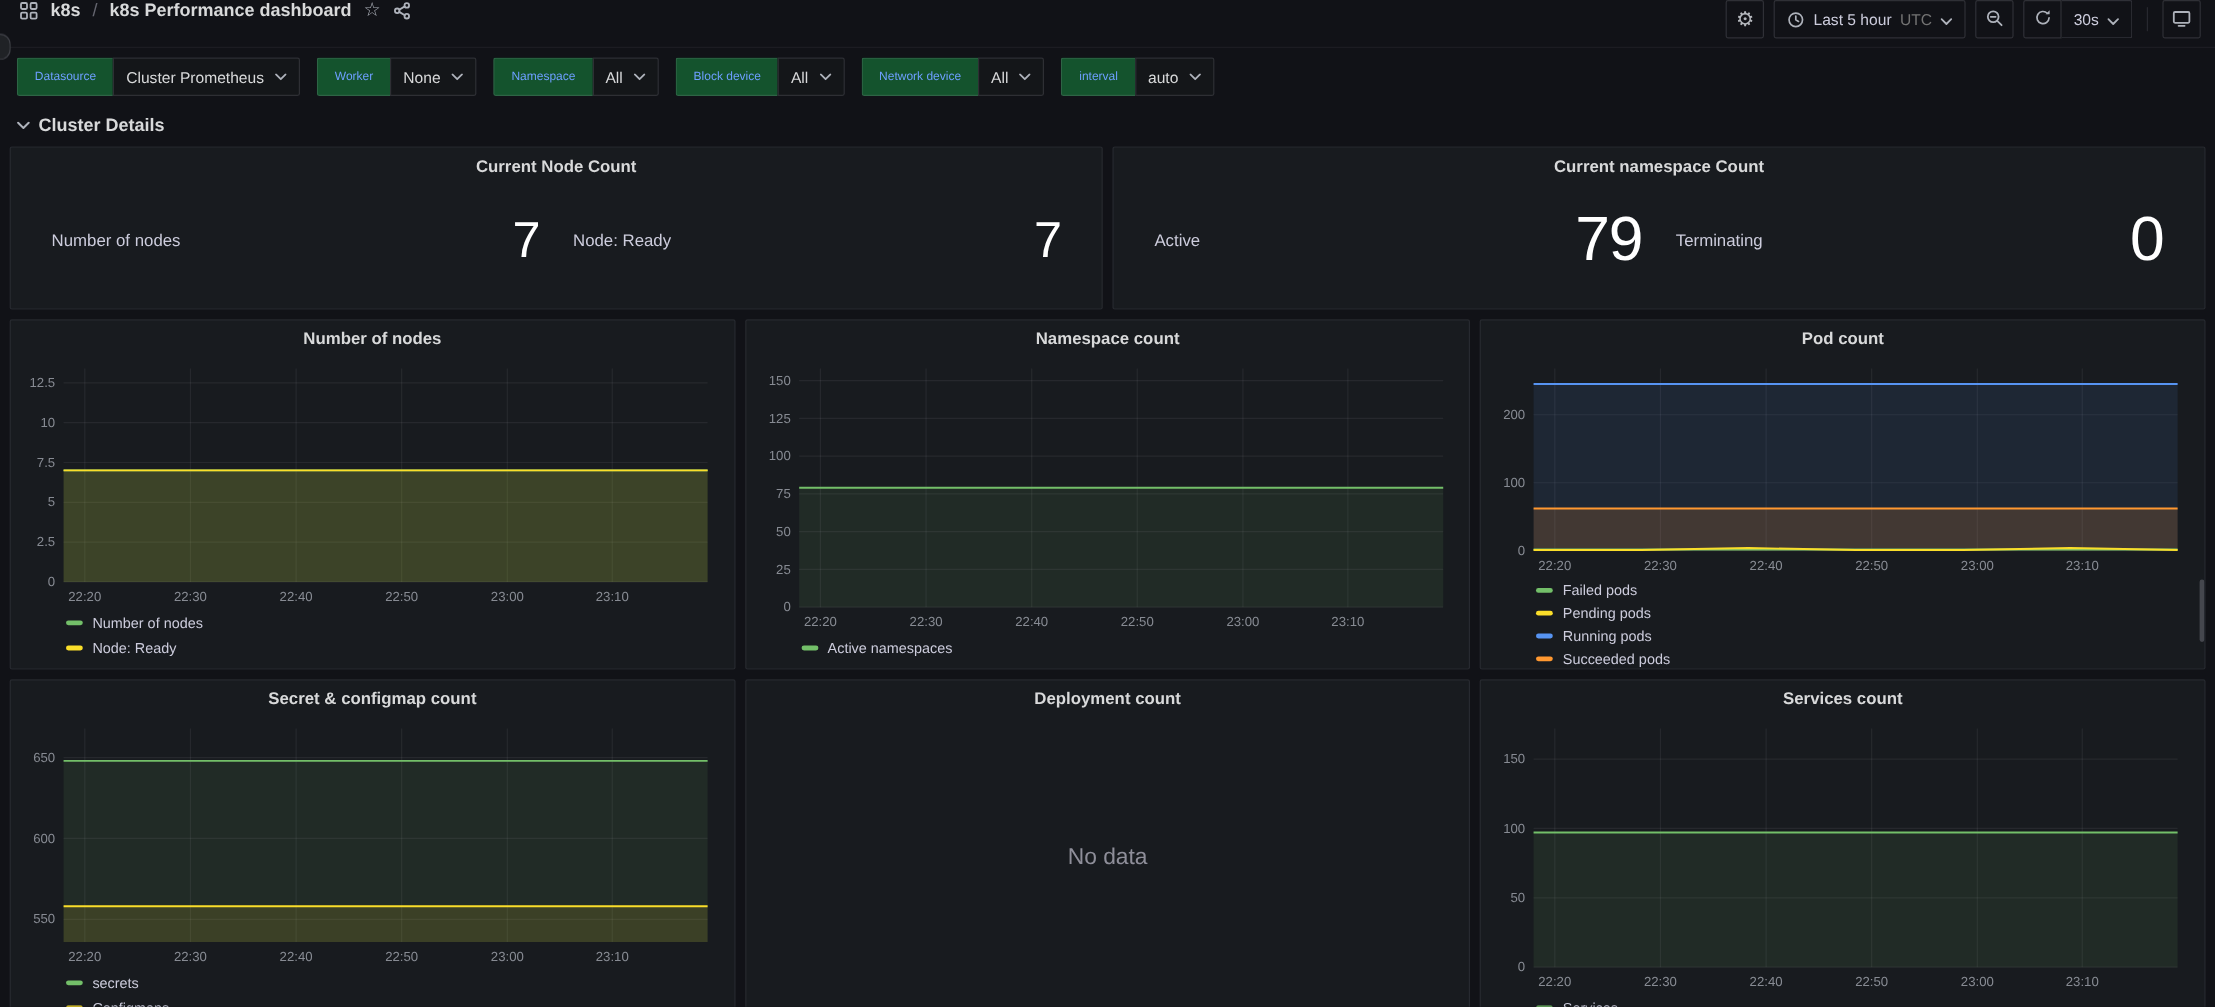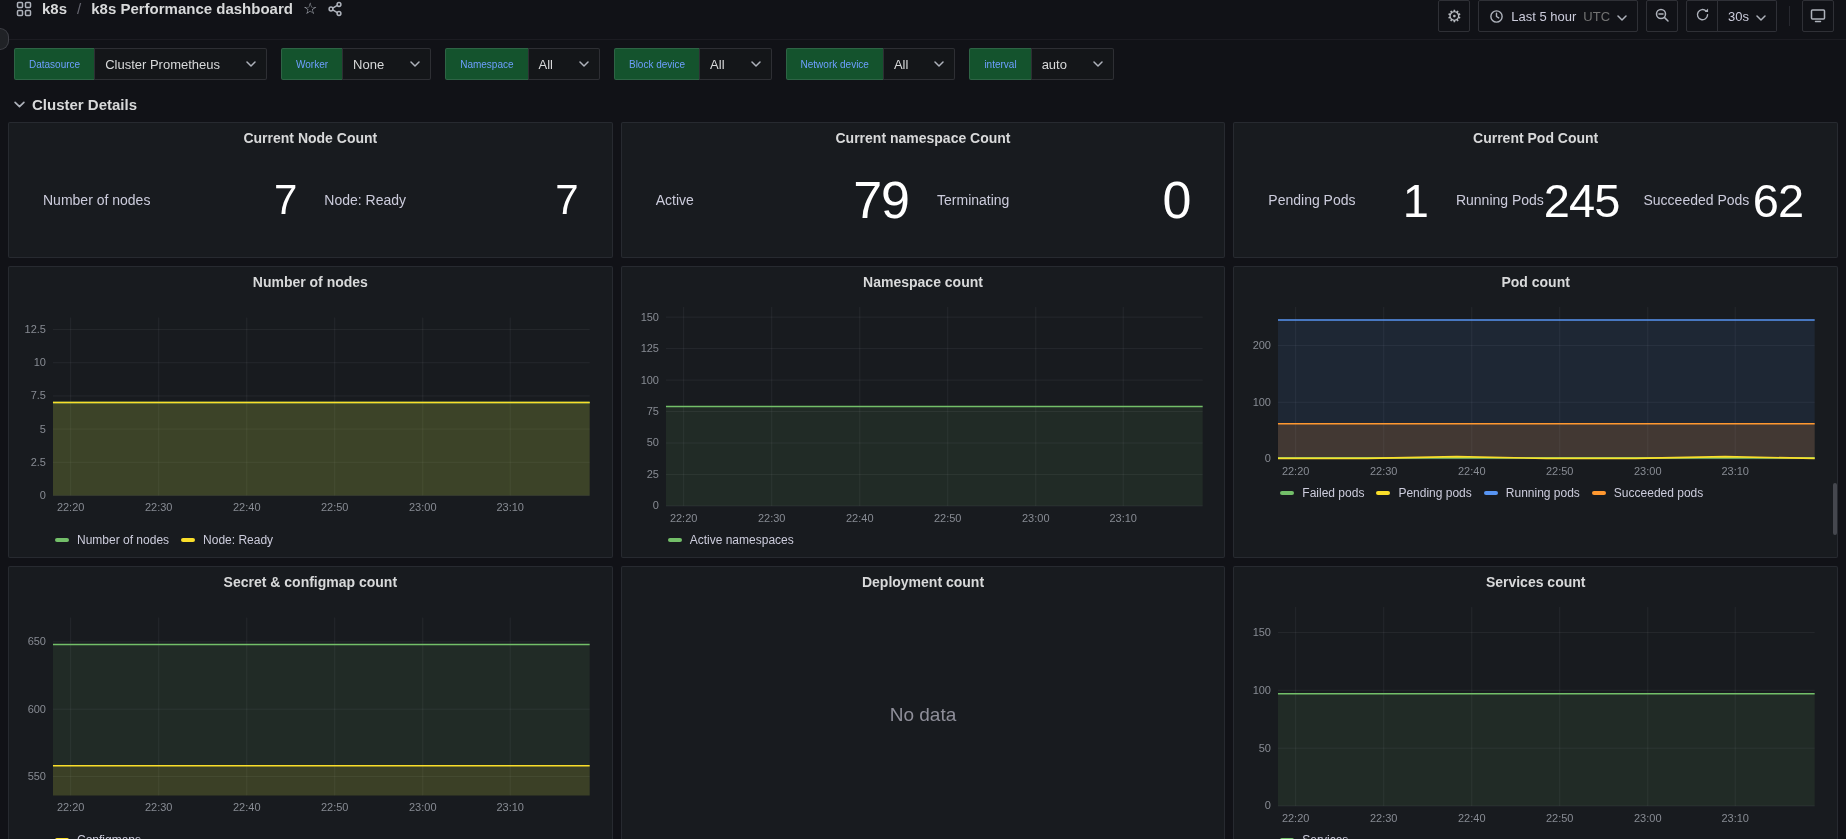--- a/index.html
+++ b/index.html
@@ -24,21 +24,21 @@
   .refresh-group .seg2{border-radius:0 2px 2px 0;border-left:none}
   .divider{width:1px;height:20px;background:rgba(204,204,220,0.12);margin:0 4px}
   .tz{font-weight:500}
   .pull-tab{position:fixed;left:0;top:28px;width:9px;height:22px;background:#202226;
     border:1px solid rgba(204,204,220,0.18);border-left:none;border-radius:0 11px 11px 0;cursor:pointer}
   
   .subnav{display:flex;align-items:center;gap:14px;padding:8px 12px 8px 14px}
   .var{display:flex;align-items:stretch;height:32px}
   .var-label{display:flex;align-items:center;padding:0 14px;font-size:10px;font-weight:500;
     background:#14532d;border:1px solid rgba(204,204,220,0.14);border-right:none;border-radius:2px 0 0 2px}
-  .var-value{display:flex;align-items:center;gap:26px;padding:0 10px;font-size:13px;color:#d8d9da;
+  .var-value{display:flex;align-items:center;gap:9px;padding:0 10px;font-size:13px;color:#d8d9da;
     background:#141619;border:1px solid rgba(204,204,220,0.14);border-radius:0 2px 2px 0;cursor:pointer}
   
   .section-row{display:flex;align-items:center;gap:7px;height:32px;padding:0 14px;
     font-size:15px;font-weight:600;color:#d8d9da;cursor:pointer}
   
   .grid{padding:2px 8px 0;display:flex;flex-direction:column;gap:8px}
   .row{display:flex;gap:8px}
   .panel{flex:1;min-width:0;background:#181b1f;border:1px solid rgba(204,204,220,0.09);
     border-radius:2px;position:relative;display:flex;flex-direction:column}
   .panel-title{height:30px;display:flex;align-items:center;justify-content:center;
@@ -47,21 +47,21 @@
   .stats{flex:1;display:flex;align-items:center;padding:0 20px 10px}
   .stat{flex:1;display:flex;align-items:center;justify-content:space-between;padding:0 14px;min-width:0}
   .stat-label{font-size:14px;color:#ccccdc;white-space:nowrap}
   .stat-value{font-size:42px;font-weight:500;color:#ffffff;line-height:1;letter-spacing:-1px}
   .row-stats .panel:nth-child(2) .stat-value{font-size:52px}
   .row-stats .panel:nth-child(3) .stat-value{font-size:47px}
   .chart-panel{height:292px}
   .chart-wrap{flex:1;min-height:0;padding:0 10px 0 6px}
   .chart{width:100%;height:100%;display:block}
   .chart text{fill:#878b93;font-size:11px;font-family:"Liberation Sans",sans-serif}
-  .legend{padding:2px 8px 8px 46px;display:flex;flex-direction:row;gap:12px;flex:none}
+  .legend{padding:2px 8px 8px 46px;display:flex;flex-direction:column;gap:2px;flex:none}
   .legend-scroll{position:relative;height:76px;overflow:hidden;padding-bottom:0}
   .legend-item{display:flex;align-items:center;gap:8px;height:19px;cursor:pointer}
   .swatch{width:14px;height:4px;border-radius:2px;flex:none}
   .legend-label{font-size:12px;color:#ccccdc;white-space:nowrap}
   .legend-scrollbar{position:absolute;right:0;top:2px;width:4px;height:52px;border-radius:2px;
     background:rgba(204,204,220,0.25);cursor:pointer}
   .nodata{flex:1;display:flex;align-items:center;justify-content:center;font-size:19px;padding-bottom:24px}
   
   .i{stroke:#aeb2bb;fill:none;stroke-width:1.5;stroke-linecap:round;stroke-linejoin:round}
   .i-fill{fill:#aeb2bb;stroke:none}
@@ -244,37 +244,20 @@
     <div class="panel stat-panel">
       <div class="panel-title">Current namespace Count</div>
       <div class="stats">
         <div class="stat">
           <span class="stat-label">Active</span>
           <span class="stat-value">79</span>
         </div>
         <div class="stat">
           <span class="stat-label">Terminating</span>
           <span class="stat-value">0</span>
-        </div>
-      </div>
-    </div>
-    <div class="panel stat-panel">
-      <div class="panel-title">Current Pod Count</div>
-      <div class="stats">
-        <div class="stat">
-          <span class="stat-label">Pending Pods</span>
-          <span class="stat-value">1</span>
-        </div>
-        <div class="stat">
-          <span class="stat-label">Running Pods</span>
-          <span class="stat-value">245</span>
-        </div>
-        <div class="stat">
-          <span class="stat-label">Succeeded Pods</span>
-          <span class="stat-value">62</span>
         </div>
       </div>
     </div>
   </div>
 
   <div class="row">
     <div class="panel chart-panel">
       <div class="panel-title">Number of nodes</div>
       <div class="chart-wrap">
         <svg class="chart" viewBox="0 0 587 210">
@@ -438,20 +421,24 @@
             <line x1="495.5" y1="10" x2="495.5" y2="188" stroke="rgba(204,204,220,0.08)"></line>
             <text x="495.5" y="204" text-anchor="middle">23:10</text>
             <polygon points="38,188 38.0,37.0 127.5,37.0 217.0,37.0 306.5,37.0 396.0,37.0 485.5,37.0 575.0,37.0 575,188" fill="#73bf69" fill-opacity="0.1"></polygon>
             <polygon points="38,188 38.0,158.3 127.5,158.3 217.0,158.3 306.5,158.3 396.0,158.3 485.5,158.3 575.0,158.3 575,188" fill="#fade2a" fill-opacity="0.12"></polygon>
             <polyline points="38.0,37.0 127.5,37.0 217.0,37.0 306.5,37.0 396.0,37.0 485.5,37.0 575.0,37.0" fill="none" stroke="#73bf69" stroke-width="1.6" stroke-linejoin="round"></polyline>
             <polyline points="38.0,158.3 127.5,158.3 217.0,158.3 306.5,158.3 396.0,158.3 485.5,158.3 575.0,158.3" fill="none" stroke="#fade2a" stroke-width="1.6" stroke-linejoin="round"></polyline>
           </svg>
       </div>
       <div class="legend">
         <div class="legend-item">
+          <span class="swatch" style="background: rgb(115, 191, 105);"></span>
+          <span class="legend-label">secrets</span>
+        </div>
+        <div class="legend-item">
           <span class="swatch" style="background: rgb(250, 222, 42);"></span>
           <span class="legend-label">Configmaps</span>
         </div>
       </div>
     </div>
 
     <div class="panel chart-panel">
       <div class="panel-title">Deployment count</div>
       <div class="nodata" style="color: rgb(142, 142, 153);">No data</div>
     </div>

